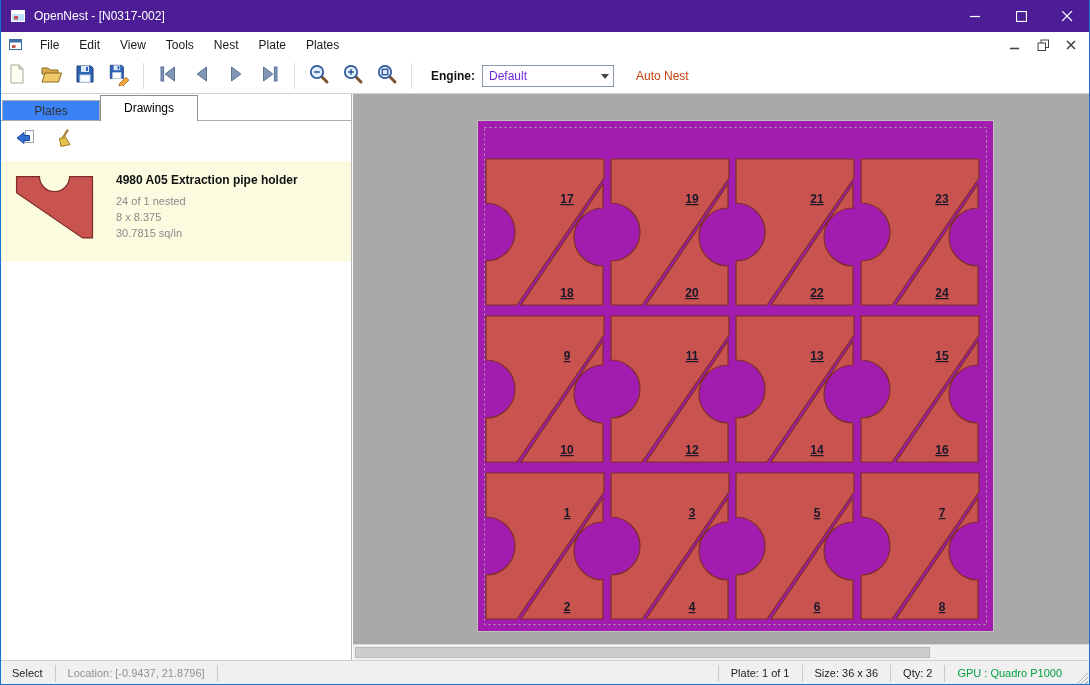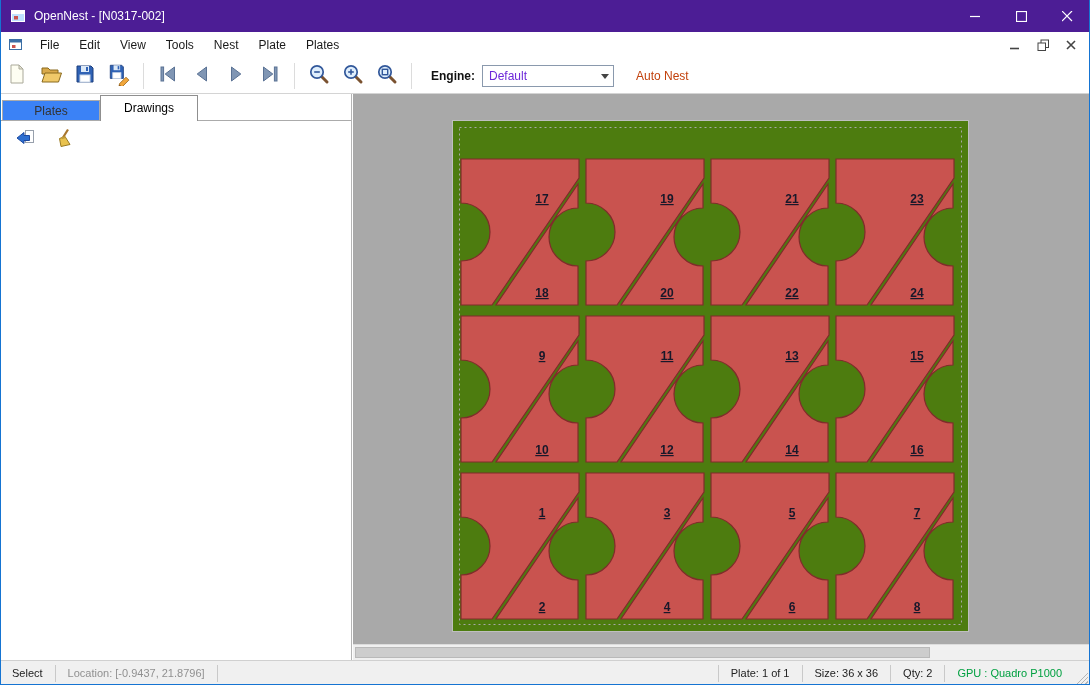--- a/index.html
+++ b/index.html
@@ -48,21 +48,21 @@
   .side-tools{display:flex;gap:10px;padding:5px 10px 4px 10px;}
   .side-btn{width:28px;height:26px;display:flex;align-items:center;justify-content:center;border:1px solid transparent;}
   .drawing-item{margin-top:3px;background:#fbfbdf;display:flex;gap:14px;padding:8px 10px;cursor:default;}
   .thumb{flex:0 0 92px;}
   .d-text{padding-top:2px;}
   .d-title{font-size:12px;font-weight:bold;color:#111;margin:2px 0 6px 0;}
   .d-line{font-size:11px;color:#8a8a8a;line-height:16px;}
 
   
   .canvas{position:absolute;left:353px;right:0;top:94px;bottom:25px;background:#a9a9a9;overflow:hidden;}
-  .plate{position:absolute;left:99px;top:26px;width:515px;height:510px;background:#4d7c0f;border:1px solid #bfbfbf;}
+  .plate{position:absolute;left:124px;top:26px;width:515px;height:510px;background:#a21caf;border:1px solid #bfbfbf;}
   .part{fill:#c9534f;stroke:#7e2d2a;stroke-width:1.2;}
   .part-num{font:700 12px "Liberation Sans","DejaVu Sans",sans-serif;fill:#18182a;
             text-anchor:middle;text-decoration:underline;}
   .hscroll{position:absolute;left:0;right:0;bottom:0;height:15px;background:#f0f0f0;border-top:1px solid #dcdcdc;}
   .hthumb{position:absolute;left:2px;top:2px;height:11px;width:78%;background:#cdcdcd;border:1px solid #b9b9b9;box-sizing:border-box;}
 
   
   .statusbar{position:absolute;left:0;bottom:0;width:100%;height:25px;background:#f0f0f0;
              border-top:1px solid #d0d0d0;display:flex;align-items:center;font-size:11px;color:#222;box-sizing:border-box;}
   .sb-sec{padding:0 12px;white-space:nowrap;}
@@ -267,20 +267,33 @@
         </span>
       </div>
       <div class="side-btn">
         <span>
           <svg width="22" height="22">
               <line x1="14" y1="2.5" x2="9" y2="10.5" stroke="#a8762e" stroke-width="2.2"></line>
               <path d="M5.5,11.5 L11,9.5 L16,17.5 L7,19.5 Z" fill="#e9c24e" stroke="#9a7a22"></path>
               <line x1="7.5" y1="11.3" x2="11.5" y2="10" stroke="#c19a3a" stroke-width="2"></line>
             </svg>
         </span>
+      </div>
+    </div>
+    <div class="drawing-item">
+      <span class="thumb">
+        <svg width="92" height="80">
+          <path d="M3,3 L121,3 L121,22 L34,149 L3,149 L3,105 A29 29 0 0 0 3,47 Z" transform="translate(5,6) scale(0.52) translate(152,0) rotate(90)" fill="#c9534f" stroke="#7e2d2a" stroke-width="2.4"></path>
+        </svg>
+      </span>
+      <div class="d-text">
+        <div class="d-title">4980 A05 Extraction pipe holder</div>
+        <div class="d-line">24 of 1 nested</div>
+        <div class="d-line">8 x 8.375</div>
+        <div class="d-line">30.7815 sq/in</div>
       </div>
     </div>
   </div>
 
   <div class="canvas">
     <div class="plate">
       <svg id="plate-svg" width="515" height="510" viewBox="0 0 515 510">
         <rect x="6.5" y="6.5" width="502" height="497" fill="none" stroke="#a7a7a7" stroke-width="1" stroke-dasharray="2 3"></rect>
       <path d="M3,3 L121,3 L121,22 L34,149 L3,149 L3,105 A29 29 0 0 0 3,47 Z" transform="translate(5,35)" class="part"></path>
           <path d="M120,28 L120,52 A29 29 0 0 0 120,110 L120,149 L38,149 Z" transform="translate(5,35)" class="part"></path>

